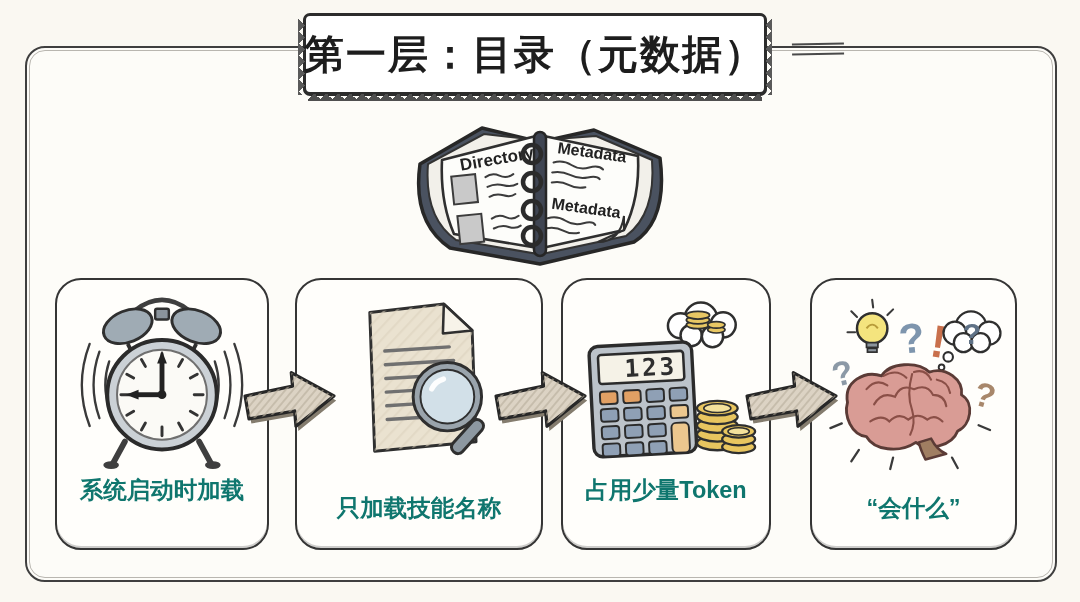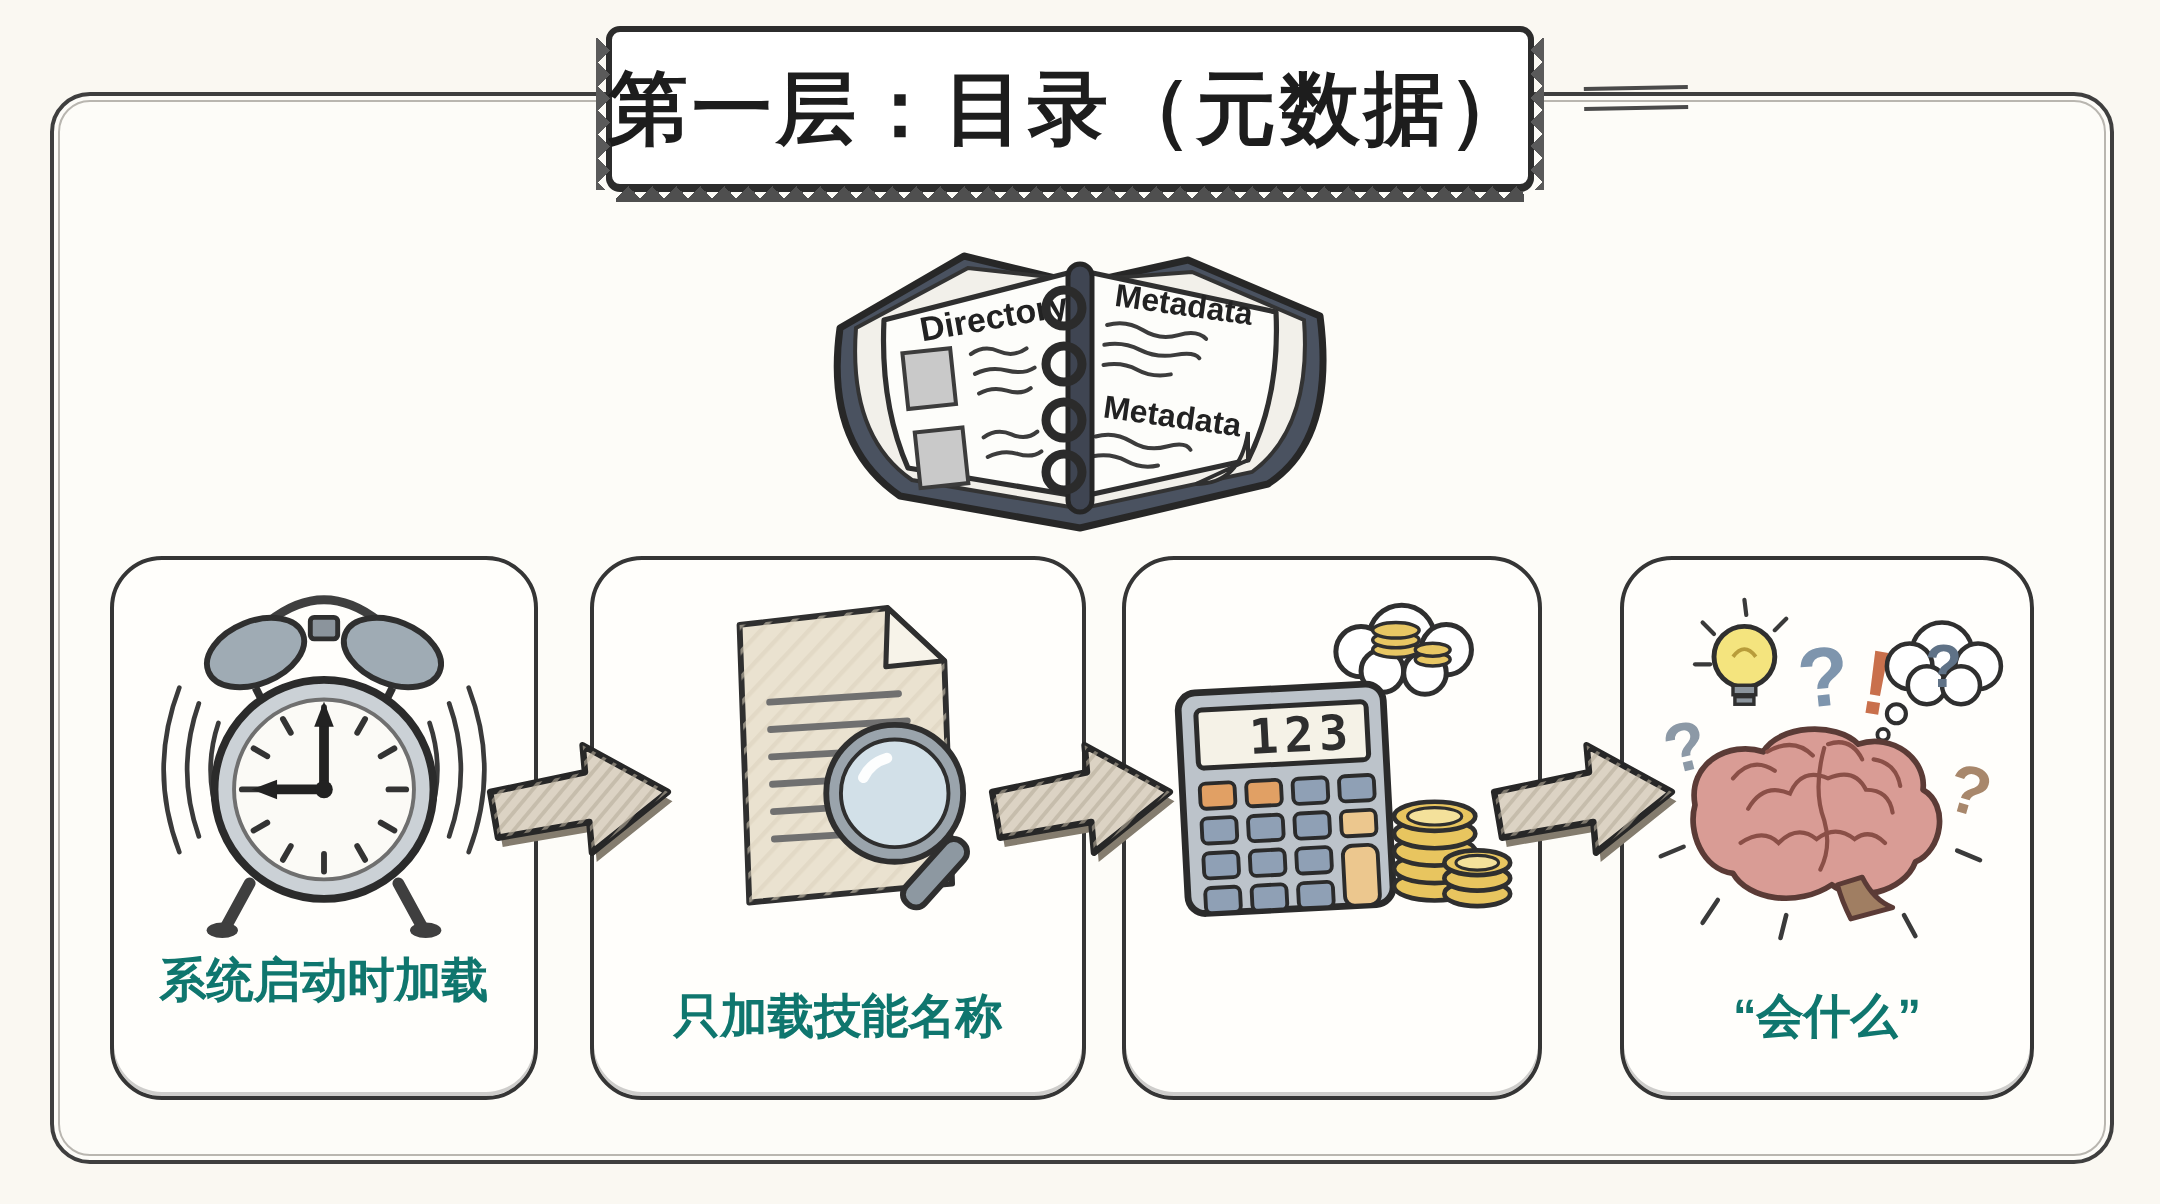--- a/index.html
+++ b/index.html
@@ -285,20 +285,23 @@
           <ellipse cx="148" cy="131" rx="21" ry="7.5"></ellipse>
           <ellipse cx="148" cy="122" rx="21" ry="7.5"></ellipse>
           <ellipse cx="148" cy="122" rx="14" ry="4.5" fill="#F4E19B" stroke-width="1.6"></ellipse>
           <ellipse cx="170" cy="162" rx="17" ry="6.4"></ellipse>
           <ellipse cx="170" cy="154" rx="17" ry="6.4"></ellipse>
           <ellipse cx="170" cy="146" rx="17" ry="6.4"></ellipse>
           <ellipse cx="170" cy="146" rx="11" ry="3.8" fill="#F4E19B" stroke-width="1.6"></ellipse>
         </g>
       </svg>
     </div>
+    <div class="caption one-line">
+      <div>占用少量Token</div>
+    </div>
   </div>
 
   <div class="card card-4">
     <div class="icon-wrap">
       <svg viewBox="0 0 200 195" width="190" height="190">
 
         <text x="14" y="100" font-size="36" font-weight="bold" fill="#8C99A6" transform="rotate(-14 24 88)">?</text>
 
         <g>
           <g stroke="#3a3a3a" stroke-width="2.2" stroke-linecap="round">

